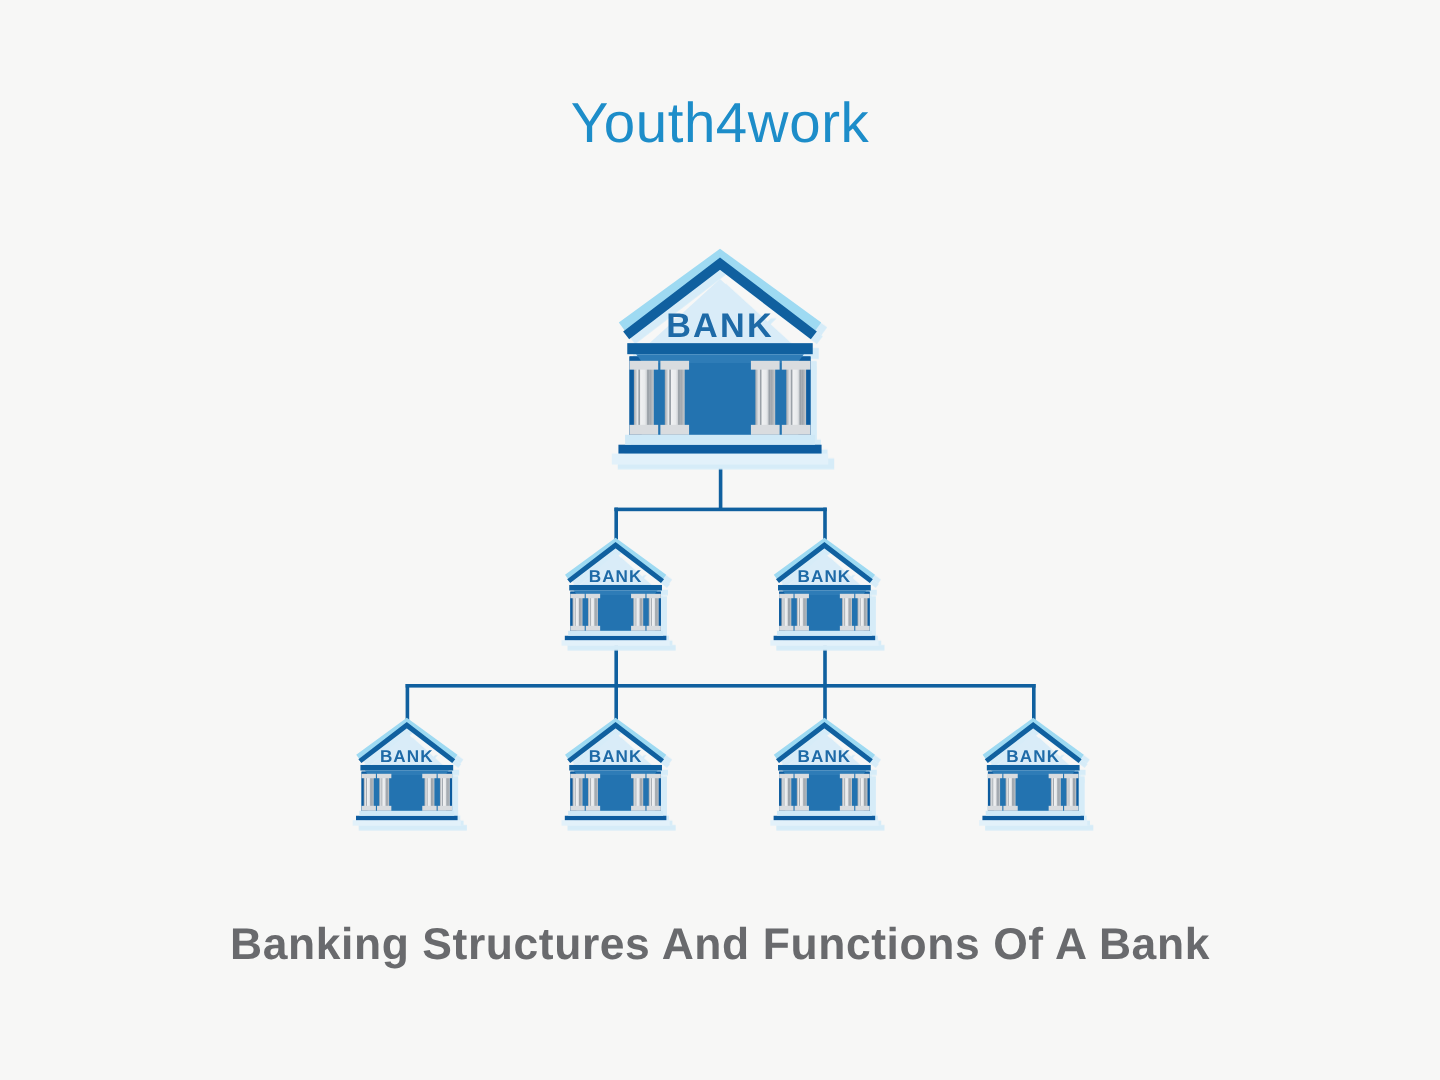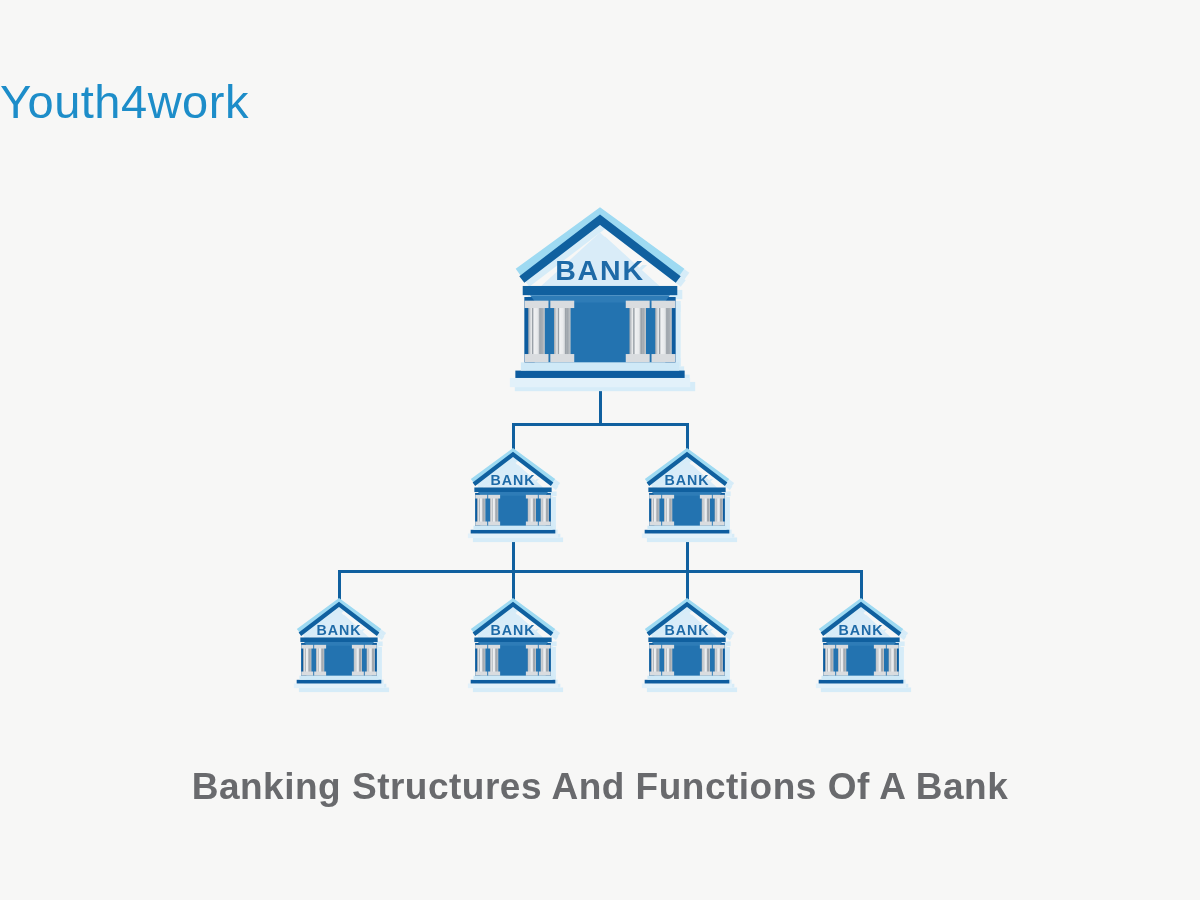--- a/index.html
+++ b/index.html
@@ -6,20 +6,21 @@
   .stage{
     position:relative;
     width:1200px;height:900px;
     background:#f7f7f6;
     overflow:hidden;
     font-family:"Liberation Sans", sans-serif;
   }
   .brand{
     position:absolute;
     top:74px;left:0;width:1200px;
+    text-align:center;
     font-size:47px;
     font-weight:500;
     letter-spacing:.5px;
     color:#1d8dc9;
   }
   .caption{
     position:absolute;
     top:766px;left:0;width:1200px;
     text-align:center;
     font-size:37px;

